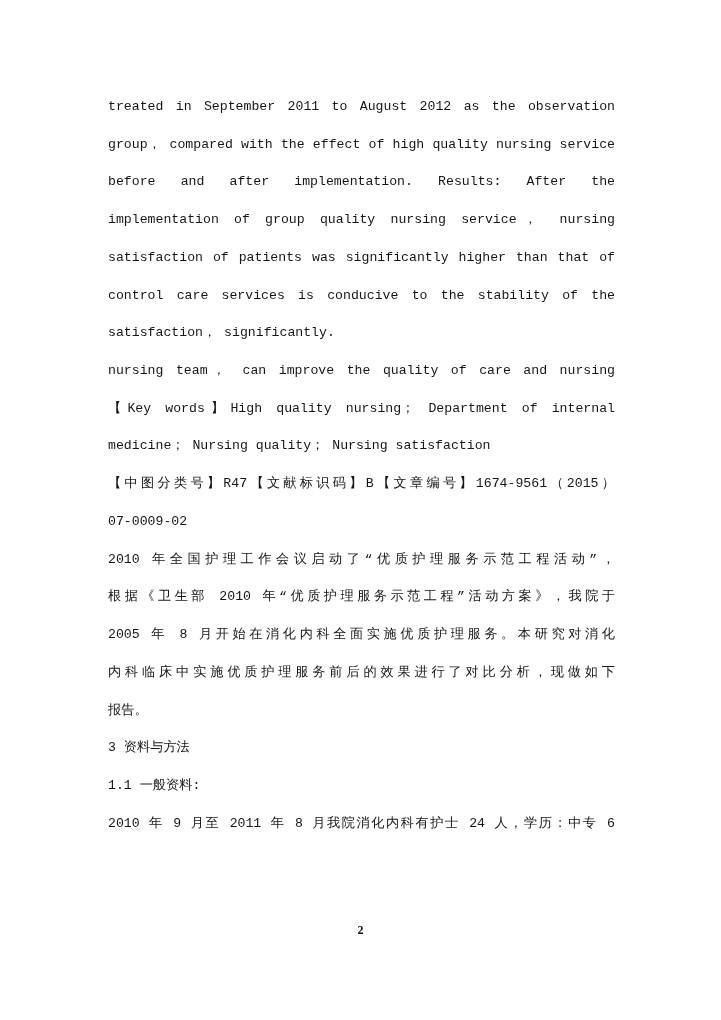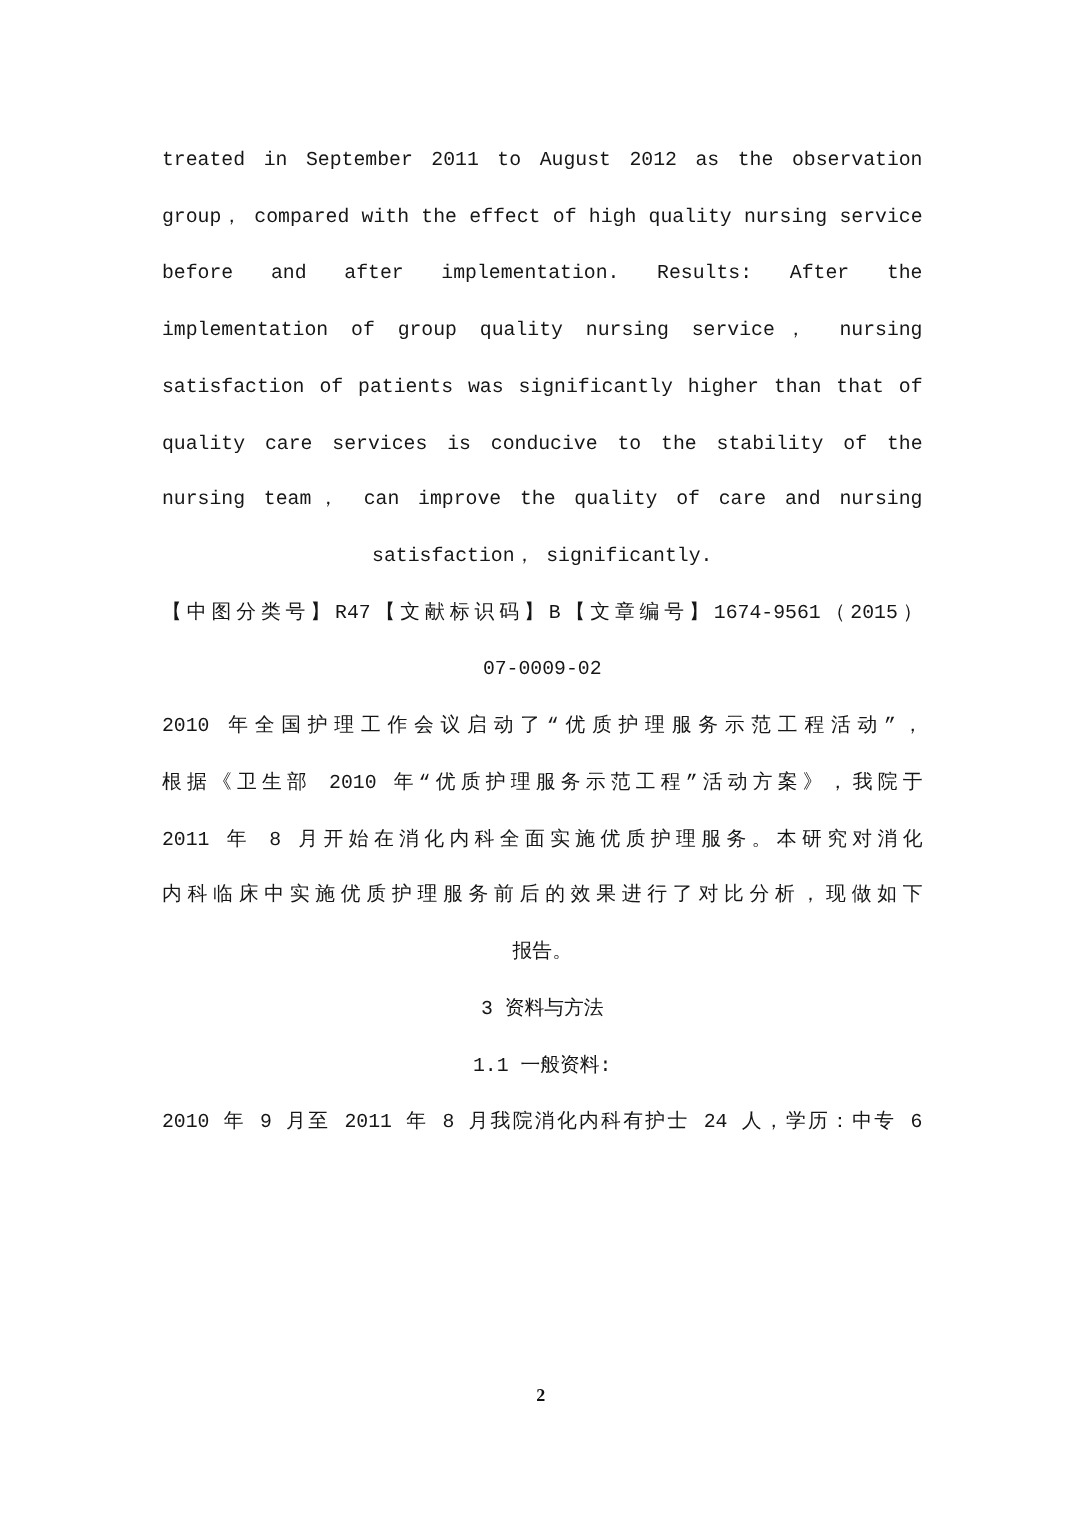--- a/index.html
+++ b/index.html
@@ -16,21 +16,21 @@
     position:absolute;
     left:108px; top:88px;
     width:507px;
   }
   .line {
     height:37.72px;
     line-height:37.72px;
     font-size:13.2px;
     white-space:nowrap;
     overflow:hidden;
-    text-align:center;
+    text-align:left;
   }
   .j {
     
     text-align-last:justify;
   }
   .pageno {
     position:absolute;
     top:923px; left:0; right:0;
     text-align:center;
     font-size:12px;
@@ -44,35 +44,39 @@
 
 <div class="page">
   <div class="content">
 
     <div>
       <div class="line j">treated in September 2011 to August 2012 as the observation</div>
       <div class="line j">group， compared with the effect of high quality nursing service</div>
       <div class="line j">before and after implementation. Results: After the</div>
       <div class="line j">implementation of group quality nursing service， nursing</div>
       <div class="line j">satisfaction of patients was significantly higher than that of</div>
-      <div class="line j">quality care services is conducive to the stability of the</div>
+      <div class="line j">control care services is conducive to the stability of the</div>
+      <div class="line">satisfaction， significantly.</div>
       <div class="line j">nursing team， can improve the quality of care and nursing</div>
-      <div class="line">satisfaction， significantly.</div>
     </div>
 
+    <div>
+      <div class="line j">【Key words】High quality nursing； Department of internal</div>
+      <div class="line">medicine； Nursing quality； Nursing satisfaction</div>
+    </div>
 
     <div>
       <div class="line j">【中图分类号】R47【文献标识码】B【文章编号】1674-9561（2015）</div>
       <div class="line">07-0009-02</div>
     </div>
 
     <div>
       <div class="line j">2010 年全国护理工作会议启动了“优质护理服务示范工程活动”，</div>
       <div class="line j">根据《卫生部 2010 年“优质护理服务示范工程”活动方案》，我院于</div>
-      <div class="line j">2011 年 8 月开始在消化内科全面实施优质护理服务。本研究对消化</div>
+      <div class="line j">2005 年 8 月开始在消化内科全面实施优质护理服务。本研究对消化</div>
       <div class="line j">内科临床中实施优质护理服务前后的效果进行了对比分析，现做如下</div>
       <div class="line">报告。</div>
     </div>
 
     <div class="line">3 资料与方法</div>
 
     <div class="line">1.1 一般资料:</div>
 
     <div>
       <div class="line j">2010 年 9 月至 2011 年 8 月我院消化内科有护士 24 人，学历：中专 6</div>

